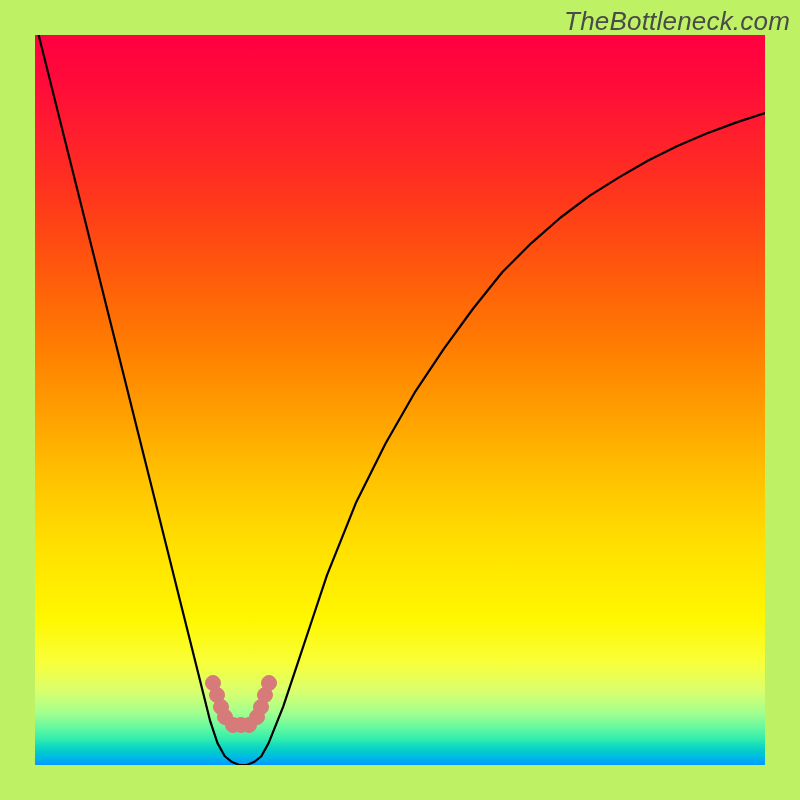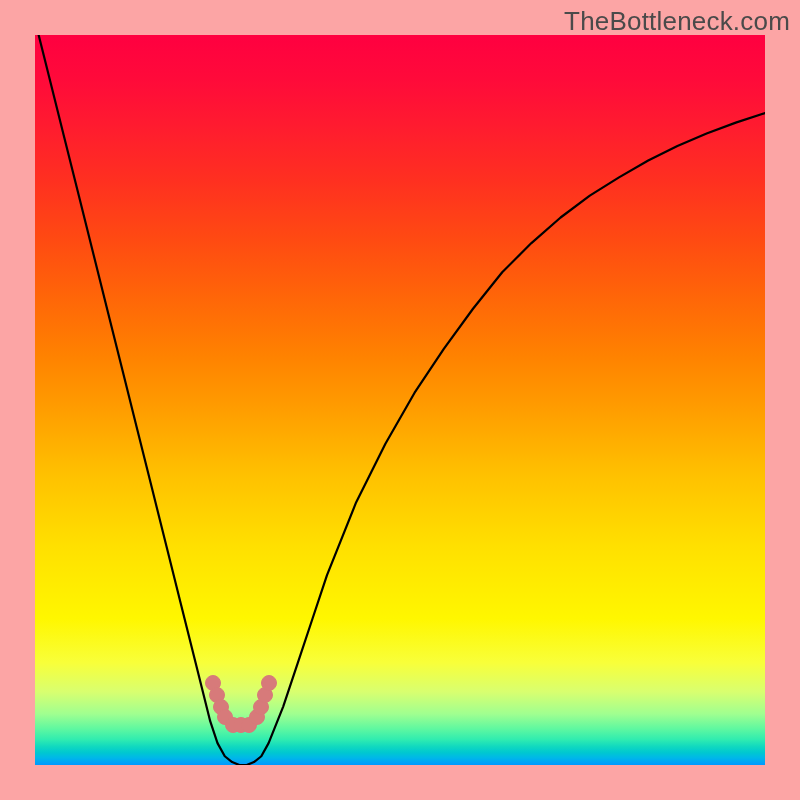--- a/index.html
+++ b/index.html
@@ -1,21 +1,22 @@
 <!DOCTYPE html>
 <html><head>
 <meta charset="utf-8">
 <style>
   * { margin: 0; padding: 0; box-sizing: border-box; }
   html, body { width: 800px; height: 800px; overflow: hidden; background: #000; }
   .frame {
     position: relative;
     width: 800px;
     height: 800px;
-    background: #fca5a5;
+    background: #bef264;
+    font-style: italic;
   }
   .plot-area {
     position: absolute;
     left: 35px;
     top: 35px;
     width: 730px;
     height: 730px;
     overflow: hidden;
   }
   .gradient {

